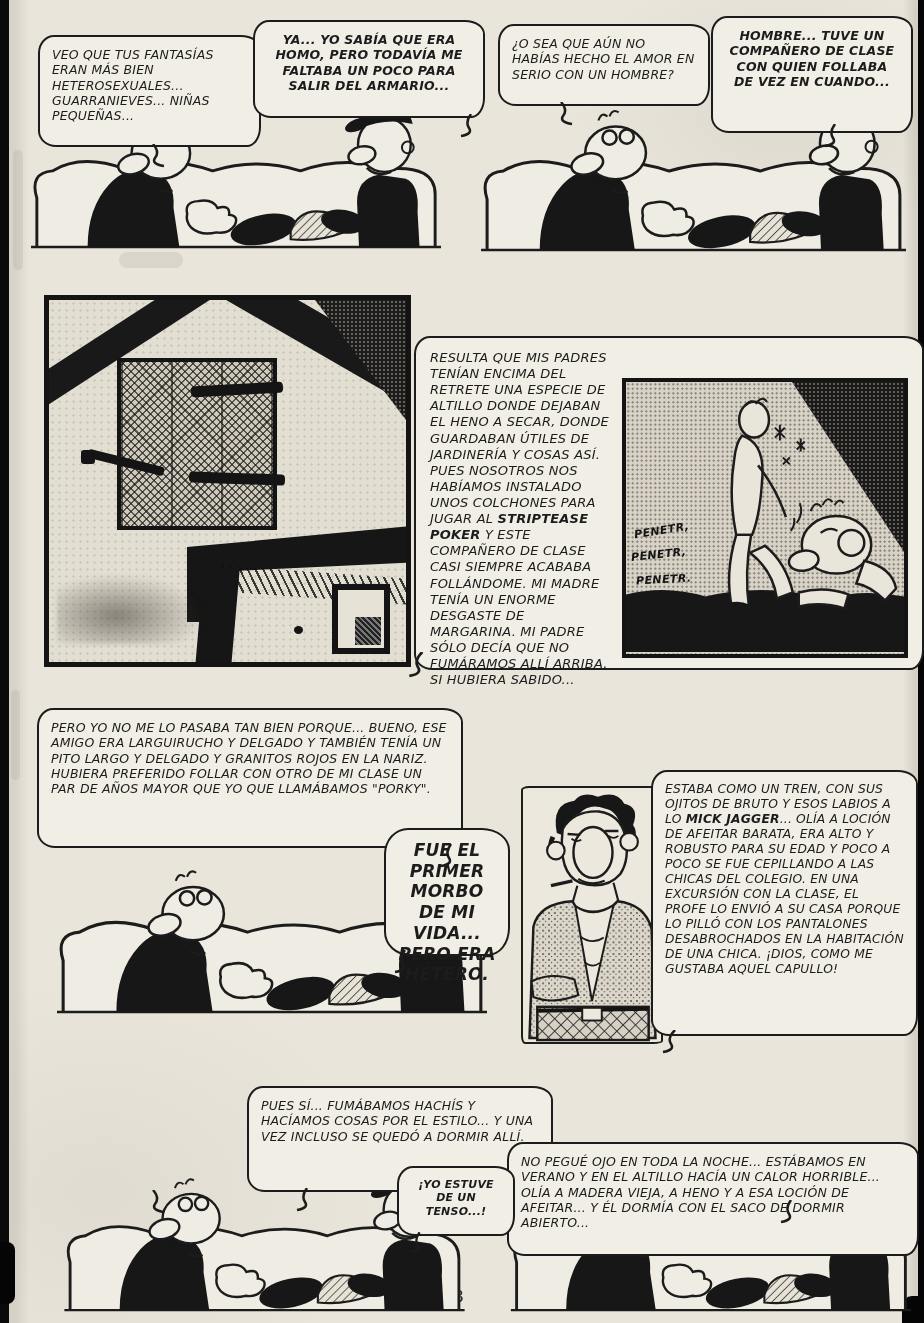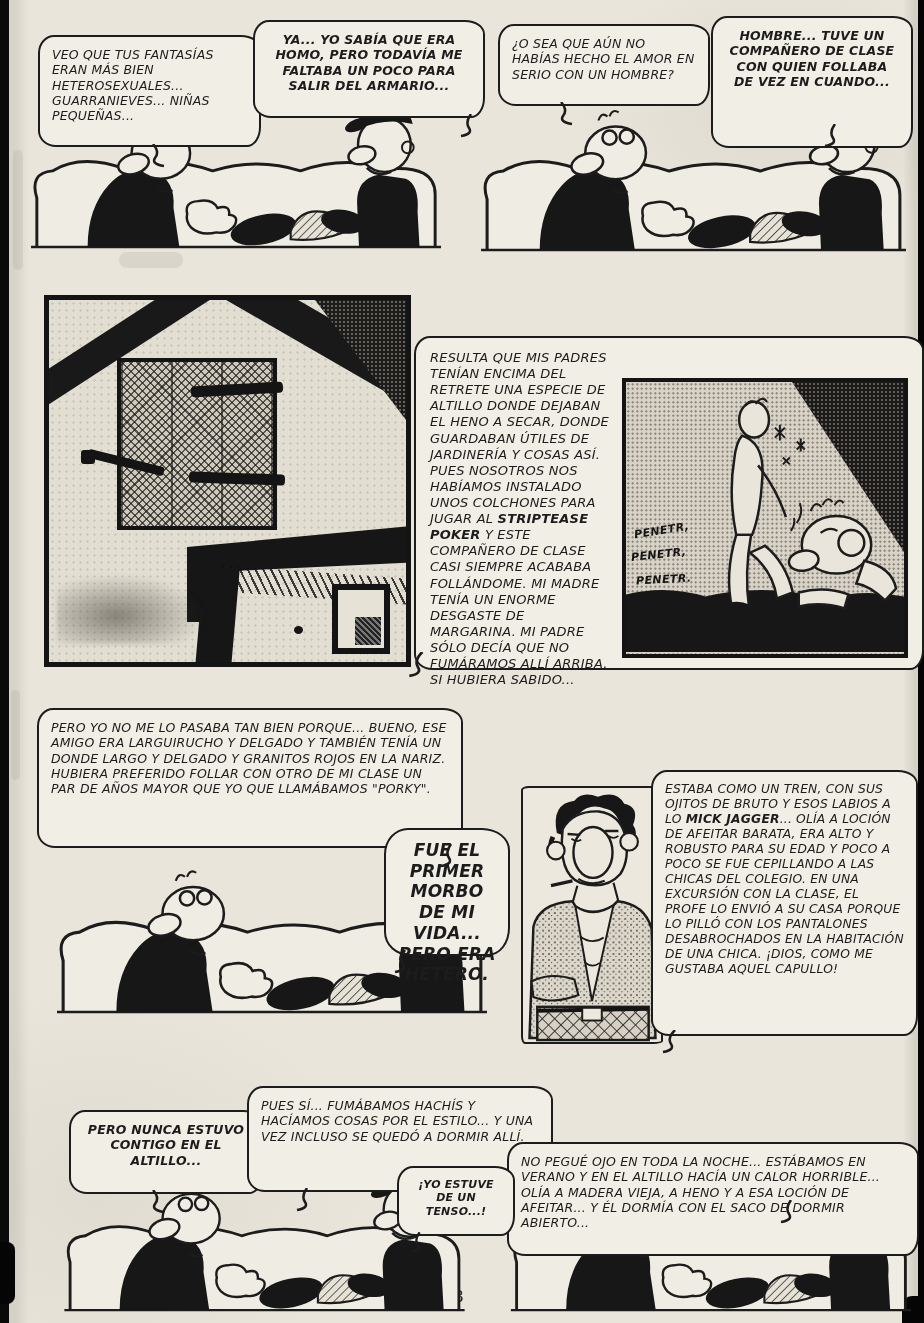--- a/index.html
+++ b/index.html
@@ -262,21 +262,21 @@
       <path d="M14,0 Q8,8 12,14 Q16,20 4,22" fill="none" stroke="#1c1c1c" stroke-width="2.5"></path>
     </svg>
 
   <div class="bubble" style="left:489px;top:24px;width:212px;height:82px">
     <span>¿O SEA QUE AÚN NO HABÍAS HECHO EL AMOR EN SERIO CON UN HOMBRE?</span>
   </div>
   <svg class="sq" style="left:548px;top:102px" width="20" height="24" viewBox="0 0 20 24">
       <path d="M4,0 Q11,8 6,14 Q2,20 15,22" fill="none" stroke="#1c1c1c" stroke-width="2.5"></path>
     </svg>
 
-  <div class="bubble center" style="left:702px;top:16px;width:202px;height:132px">
+  <div class="bubble center" style="left:702px;top:16px;width:202px;height:117px">
     <span>HOMBRE... TUVE UN COMPAÑERO DE CLASE CON QUIEN FOLLABA DE VEZ EN CUANDO...</span>
   </div>
   <svg class="sq" style="left:812px;top:124px" width="20" height="24" viewBox="0 0 20 24">
       <path d="M14,0 Q8,8 12,14 Q16,20 4,22" fill="none" stroke="#1c1c1c" stroke-width="2.5"></path>
     </svg>
 
   <div class="panel" id="hayloft">
     <div class="roofband roof-l"></div>
     <div class="roofband roof-r"></div>
     <div class="roof-corner"></div>
@@ -306,21 +306,21 @@
       <span class="sfx" style="left:5px;top:166px;transform:rotate(-6deg)">PENETR,</span>
       <span class="sfx" style="left:10px;top:191px;transform:rotate(-3deg)">PENETR.</span>
     </div>
     <span>RESULTA QUE MIS PADRES TENÍAN ENCIMA DEL RETRETE UNA ESPECIE DE ALTILLO DONDE DEJABAN EL HENO A SECAR, DONDE GUARDABAN ÚTILES DE JARDINERÍA Y COSAS ASÍ. PUES NOSOTROS NOS HABÍAMOS INSTALADO UNOS COLCHONES PARA JUGAR AL </span><b>STRIPTEASE POKER</b><span> Y ESTE COMPAÑERO DE CLASE CASI SIEMPRE ACABABA FOLLÁNDOME. MI MADRE TENÍA UN ENORME DESGASTE DE MARGARINA. MI PADRE SÓLO DECÍA QUE NO FUMÁRAMOS ALLÍ ARRIBA. SI HUBIERA SABIDO...</span>
   </div>
   <svg class="sq" style="left:398px;top:652px" width="22" height="26" viewBox="0 0 20 24">
       <path d="M14,0 Q6,8 10,14 Q14,20 2,22" fill="none" stroke="#1c1c1c" stroke-width="2.5"></path>
     </svg>
 
   <div class="bubble" style="left:28px;top:708px;width:426px;height:140px">
-    <span>PERO YO NO ME LO PASABA TAN BIEN PORQUE... BUENO, ESE AMIGO ERA LARGUIRUCHO Y DELGADO Y TAMBIÉN TENÍA UN DONDE LARGO Y DELGADO Y GRANITOS ROJOS EN LA NARIZ. HUBIERA PREFERIDO FOLLAR CON OTRO DE MI CLASE UN PAR DE AÑOS MAYOR QUE YO QUE LLAMÁBAMOS "PORKY".</span>
+    <span>PERO YO NO ME LO PASABA TAN BIEN PORQUE... BUENO, ESE AMIGO ERA LARGUIRUCHO Y DELGADO Y TAMBIÉN TENÍA UN PITO LARGO Y DELGADO Y GRANITOS ROJOS EN LA NARIZ. HUBIERA PREFERIDO FOLLAR CON OTRO DE MI CLASE UN PAR DE AÑOS MAYOR QUE YO QUE LLAMÁBAMOS "PORKY".</span>
   </div>
   <svg class="sq" style="left:428px;top:844px" width="20" height="24" viewBox="0 0 20 24">
       <path d="M14,0 Q8,8 12,14 Q16,20 4,22" fill="none" stroke="#1c1c1c" stroke-width="2.5"></path>
     </svg>
 
   <svg class="scene" style="left:48px;top:838px;width:430px;height:178px">
       <use href="#pair"></use>
     </svg>
 
   <div class="bubble center" style="left:375px;top:828px;width:126px;height:128px;font-size:17px;border-radius:24px 28px 22px 26px/26px 22px 28px 24px">
@@ -343,23 +343,20 @@
       <path d="M14,0 Q6,8 10,14 Q14,20 2,22" fill="none" stroke="#1c1c1c" stroke-width="2.5"></path>
     </svg>
 
   <svg class="scene" style="left:48px;top:1150px;width:415px;height:162px">
       <use href="#pair"></use>
     </svg>
   <svg class="scene" style="left:492px;top:1150px;width:420px;height:162px">
       <use href="#pair"></use>
     </svg>
 
-  <div class="bubble center" style="left:60px;top:1110px;width:194px;height:84px">
-    <span>PERO NUNCA ESTUVO CONTIGO EN EL ALTILLO...</span>
-  </div>
   <svg class="sq" style="left:140px;top:1190px" width="20" height="24" viewBox="0 0 20 24">
       <path d="M4,0 Q11,8 6,14 Q2,20 15,22" fill="none" stroke="#1c1c1c" stroke-width="2.5"></path>
     </svg>
 
   <div class="bubble" style="left:238px;top:1086px;width:306px;height:106px">
     <span>PUES SÍ... FUMÁBAMOS HACHÍS Y HACÍAMOS COSAS POR EL ESTILO... Y UNA VEZ INCLUSO SE QUEDÓ A DORMIR ALLÍ.</span>
   </div>
   <svg class="sq" style="left:284px;top:1188px" width="20" height="24" viewBox="0 0 20 24">
       <path d="M14,0 Q8,8 12,14 Q16,20 4,22" fill="none" stroke="#1c1c1c" stroke-width="2.5"></path>
     </svg>

